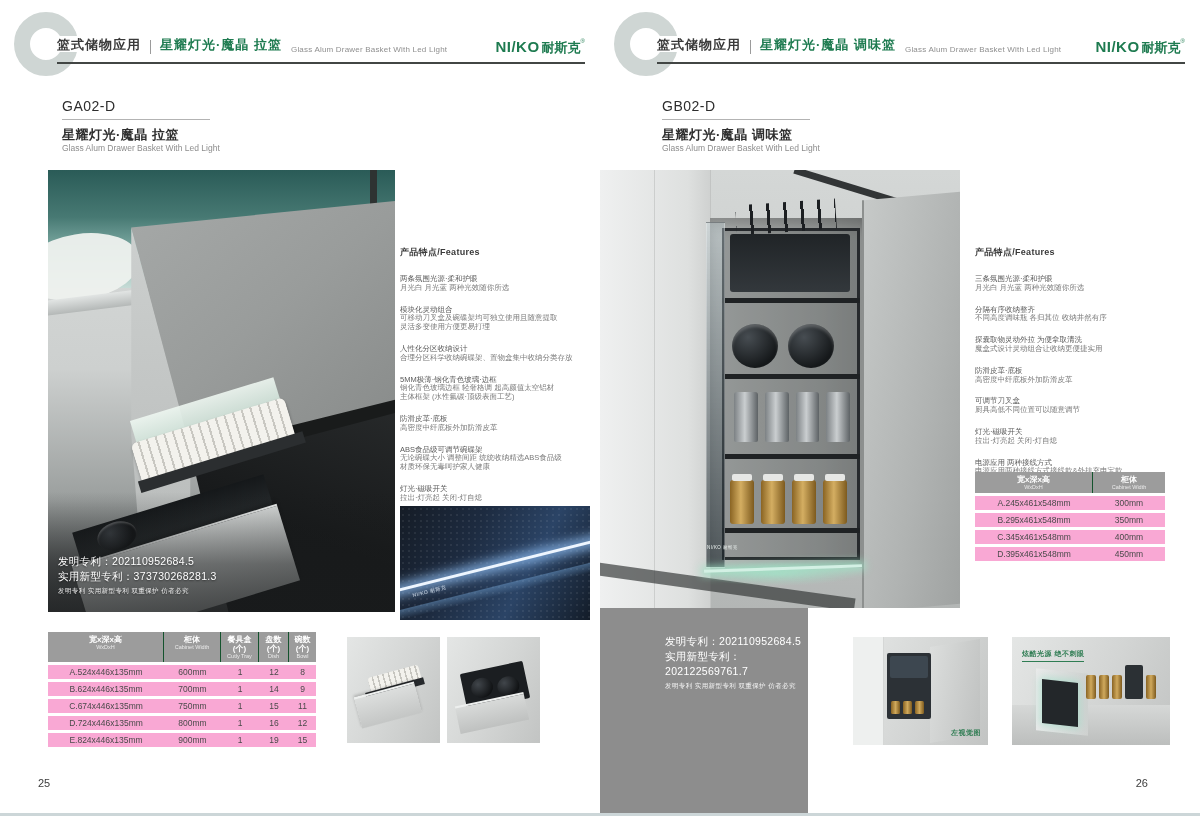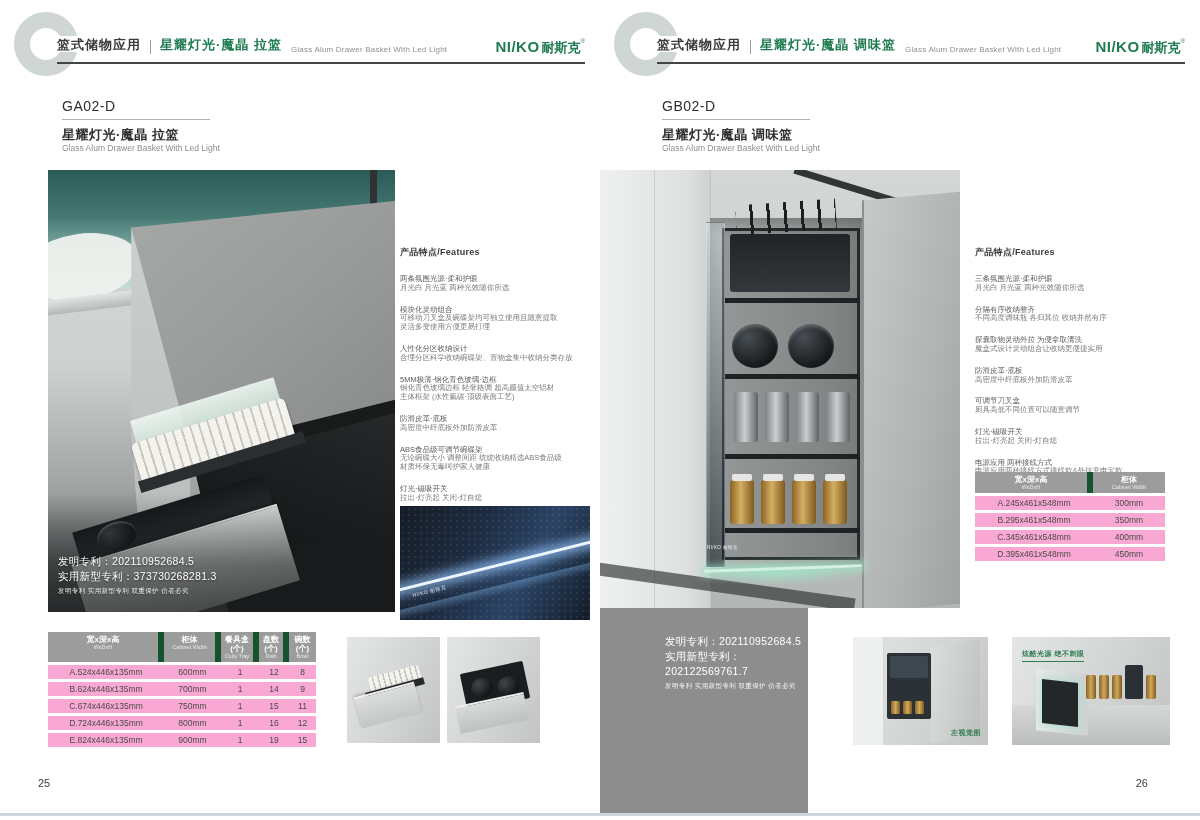--- a/index.html
+++ b/index.html
@@ -31,21 +31,21 @@
   
   .features{position:absolute;width:192px;}
   .f-title{font-size:9px;font-weight:600;color:#3a3a3a;margin-bottom:16px;letter-spacing:.3px;}
   .f-group{margin-bottom:13px;}
   .f-line{font-size:7.5px;line-height:8.8px;color:#7a7a7a;white-space:nowrap;}
   .f-line.f-head{color:#5a5a5a;}
 
   
   .spec-table{position:absolute;}
   .t-head{display:flex;}
-  .th{background:#9c9c9c;box-sizing:border-box;border-right:6px solid #14532d;text-align:center;padding:3px 0 2px 0;}
+  .th{background:#9c9c9c;box-sizing:border-box;border-right:1px solid #14532d;text-align:center;padding:3px 0 2px 0;}
   .th:last-child{border-right:none;}
   .th-cn{font-size:8px;font-weight:bold;color:#fff;line-height:9px;}
   .th-en{font-size:5.5px;color:rgba(255,255,255,.8);line-height:7px;}
   .t-row{display:flex;background:#f9a8d4;margin-top:3px;height:14px;}
   .td{font-size:8.5px;color:#4a4a4a;line-height:14px;text-align:center;box-sizing:border-box;}
   .c0{width:116px;} .c1{width:57px;} .c2{width:38px;} .c3{width:30px;} .c4{width:27px;}
   .cA{width:118px;} .cB{width:72px;}
 
   
   .patent{color:#fff;z-index:5;}

